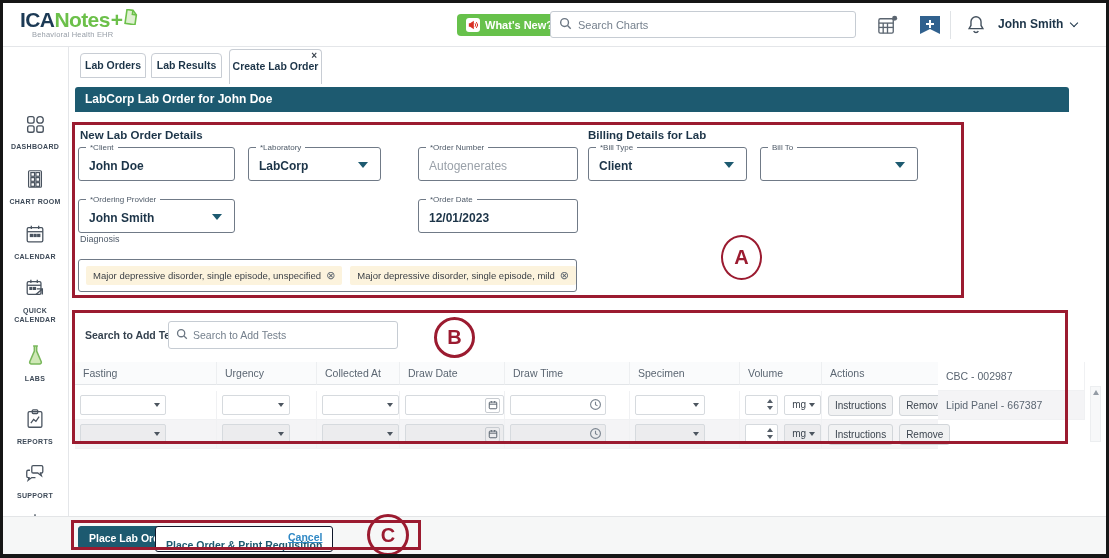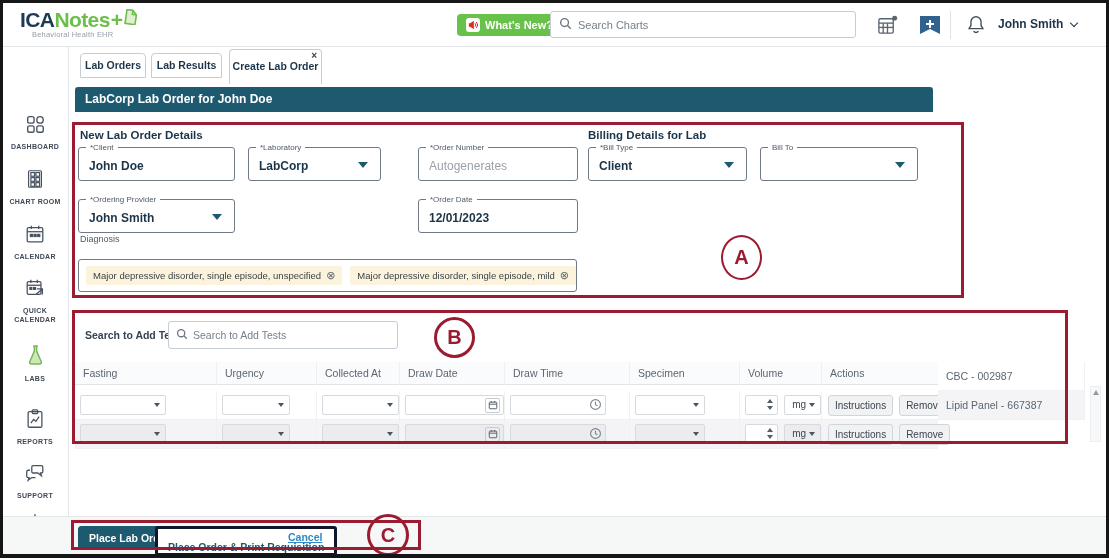--- a/index.html
+++ b/index.html
@@ -32,21 +32,21 @@
   .side-item .lbl { display:block; font-size:7px; letter-spacing:0.3px; color:#3e4a58; margin-top:3px; line-height:9px; padding:0 2px; font-weight:bold; }
 
   
   .tab { position:absolute; border:1px solid #c8cdd4; border-radius:4px 4px 0 0; background:#fff; font-size:10.5px; font-weight:bold; color:#1c3448; text-align:center; cursor:pointer; }
   .tab.t1 { left:80px;  top:53px; width:66px;  height:25px; line-height:23px; }
   .tab.t2 { left:151px; top:53px; width:71px;  height:25px; line-height:23px; }
   .tab.active { left:229px; top:49px; width:93px; height:35px; line-height:33px; border-bottom:none; background:#fff; }
   .tab-close { position:absolute; top:1px; right:4px; font-size:10px; line-height:10px; color:#39424c; font-weight:bold; cursor:pointer; }
 
   
-  .banner { position:absolute; left:75px; top:87px; width:858px; height:25px; background:#1d5a70; border-radius:3px 3px 0 0; color:#fff; font-size:12px; font-weight:bold; line-height:25px; padding-left:10px; }
+  .banner { position:absolute; left:75px; top:87px; width:994px; height:25px; background:#1d5a70; border-radius:3px 3px 0 0; color:#fff; font-size:12px; font-weight:bold; line-height:25px; padding-left:10px; }
 
   
   .sec-title { position:absolute; font-size:11.5px; font-weight:bold; color:#1c3448; }
 
   
   .mfield { position:absolute; height:34px; border:1px solid #707a87; border-radius:3px; background:#fff; cursor:pointer; }
   .mfield .flbl { position:absolute; top:-5px; left:7px; background:#fff; padding:0 4px; font-size:8px; color:#4e5a68; white-space:nowrap; }
   .mfield .fval { position:absolute; left:10px; top:11px; font-size:12px; font-weight:bold; color:#1c3448; white-space:nowrap; }
   .mfield .fval.muted { color:#9aa1a9; font-weight:normal; }
   .teal-caret { position:absolute; right:12px; top:14px; width:0; height:0; border-left:5px solid transparent; border-right:5px solid transparent; border-top:6px solid #1d5a70; }
@@ -81,21 +81,21 @@
   .spin-dn { width:0; height:0; border-left:3.5px solid transparent; border-right:3.5px solid transparent; border-top:4px solid #555e68; }
   .unitbox { position:relative; width:52px; height:20px; border:1px solid #d6dade; border-radius:2px; background:#fff; margin-left:6px; font-size:10px; color:#3c454f; line-height:18px; padding-left:7px; }
   .row-odd .unitbox { background:#ececee; }
   .act-btn { height:21px; border:1px solid #d2d6da; border-radius:3px; background:#f1f2f3; font-size:10px; color:#3c454f; padding:0 6px; margin-left:6px; cursor:pointer; font-family:inherit; }
   .scrollbar { position:absolute; left:1090px; top:386px; width:11px; height:56px; background:#f7f8f9; border:1px solid #eceef0; }
   .sb-up { position:absolute; left:2px; top:3px; width:0; height:0; border-left:3px solid transparent; border-right:3px solid transparent; border-bottom:5px solid #949ca5; }
 
   
   .footer { position:absolute; left:2px; top:516px; width:1105px; height:38px; background:#f6f7f7; border-top:1px solid #e3e5e7; }
   .btn-primary { position:absolute; left:78px; top:526px; height:23px; background:#1d5a70; border:1px solid #1d5a70; border-radius:3px; color:#fff; font-size:10.5px; font-weight:bold; padding:0 10px; cursor:pointer; font-family:inherit; }
-  .btn-secondary { position:absolute; left:155px; top:526px; height:23px; background:#fff; border:3px solid #0f172a; border-radius:3px; color:#1d5a70; font-size:10.5px; font-weight:bold; padding:12px 10px; cursor:pointer; font-family:inherit; }
+  .btn-secondary { position:absolute; left:155px; top:526px; height:23px; background:#fff; border:1px solid #0f172a; border-radius:3px; color:#1d5a70; font-size:10.5px; font-weight:bold; padding:12px 10px; cursor:pointer; font-family:inherit; }
   .cancel-link { position:absolute; left:288px; top:531px; font-size:10.5px; font-weight:bold; color:#2f88c5; text-decoration:underline; cursor:pointer; }
 
   
   .ann-box { position:absolute; border:3px solid #9b1b30; z-index:60; pointer-events:none; }
   .ann-circle { position:absolute; border:2.5px solid #9b1b30; border-radius:50%; z-index:61; display:flex; align-items:center; justify-content:center; font-size:20px; font-weight:bold; color:#9b1b30; pointer-events:none; }
 </style>
 </head>
 <body>
 
 <div id="app">

